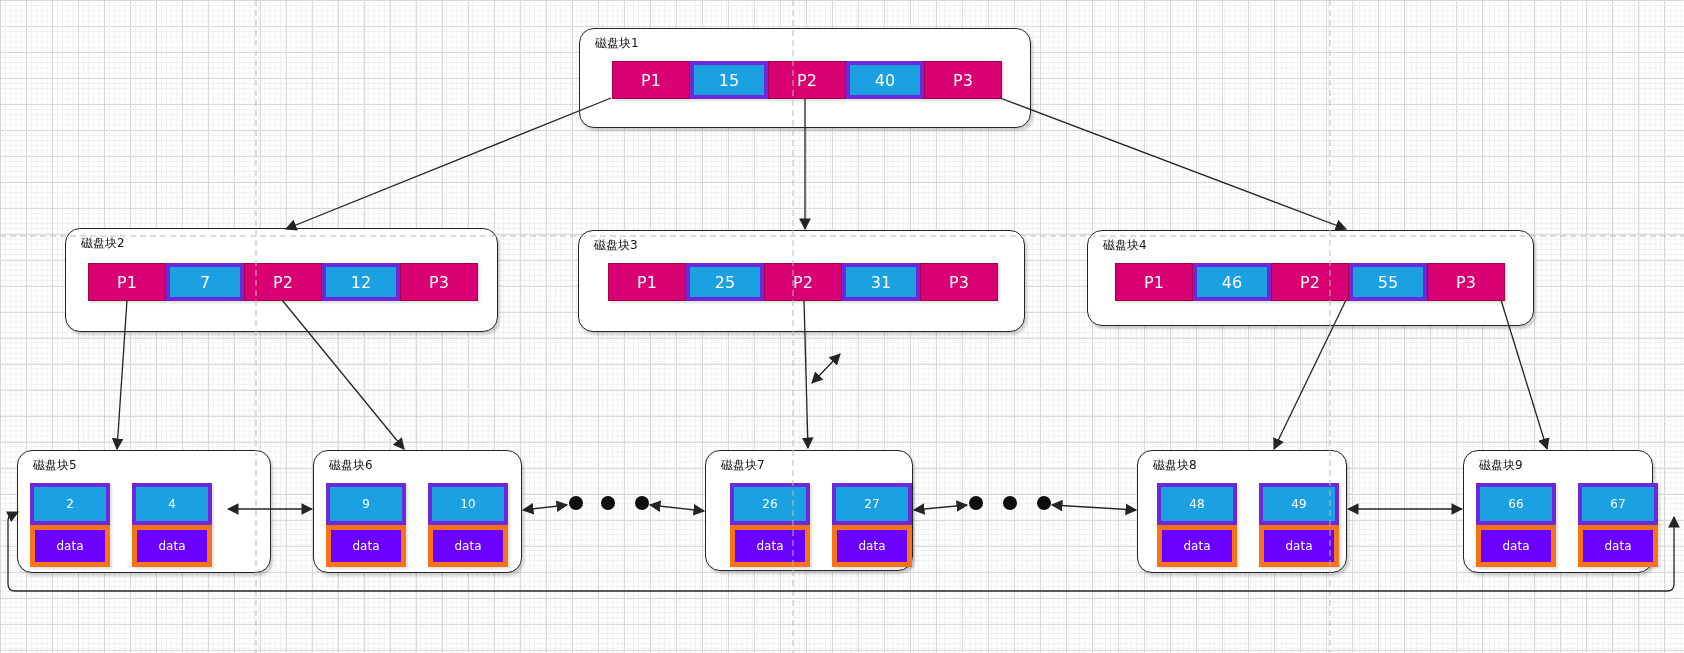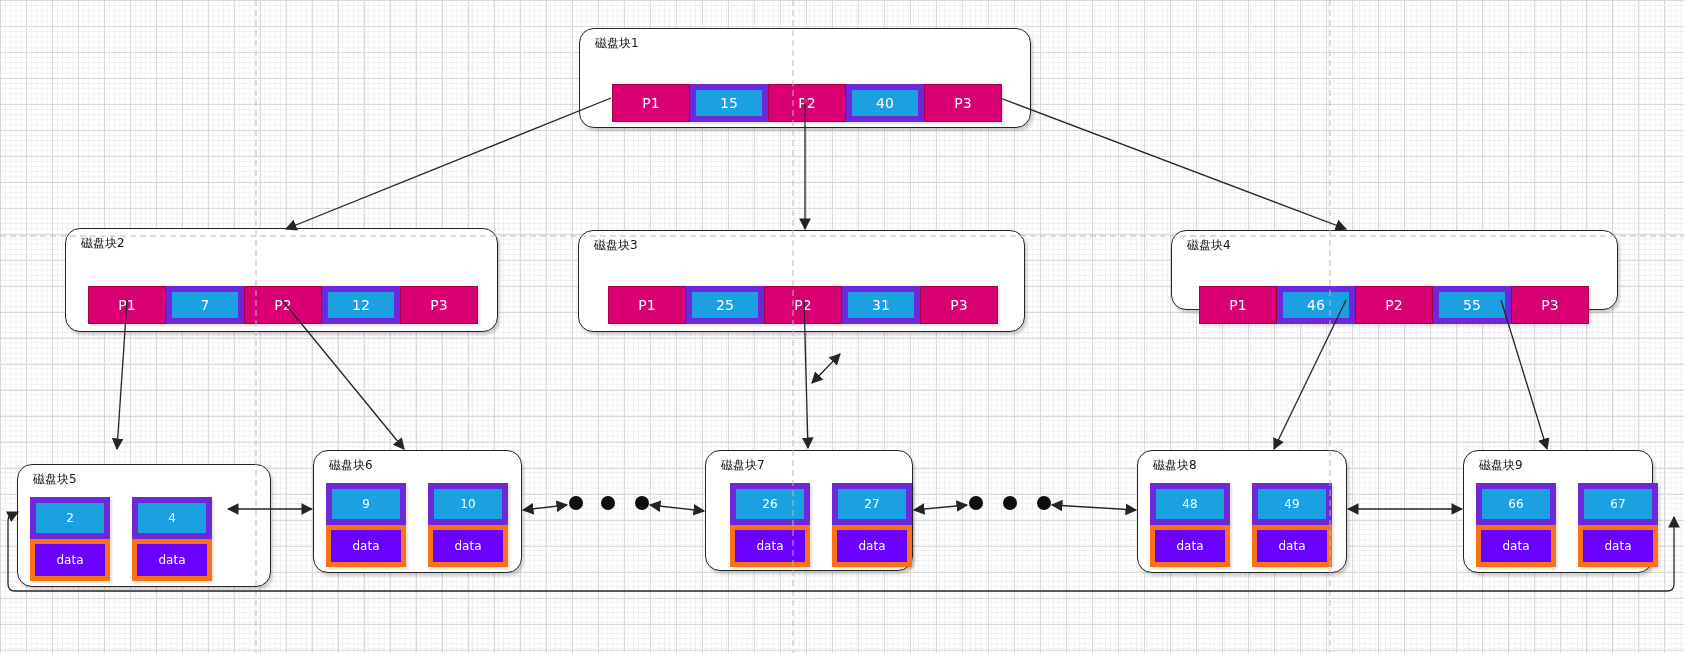--- a/index.html
+++ b/index.html
@@ -27,27 +27,26 @@
     z-index:2;
   }
   .block-title{
     position:absolute;left:15px;top:6px;
     font-size:12px;color:#111;white-space:nowrap;
   }
   .irow{position:absolute;display:flex;}
   .irow .cell{
     width:78px;height:38px;
     display:flex;align-items:center;justify-content:center;
-    font-size:14px;color:#ffffff;
+    font-size:16px;color:#ffffff;
     box-sizing:border-box;
     box-shadow:2px 2px 2px rgba(0,0,0,0.12);
-    margin-top:23px;
   }
   .cell.pointer{background:#d80073;border:1px solid #a50040;}
-  .cell.key{background:#1ba1e2;border:6px solid #6d28d9;}
+  .cell.key{background:#1ba1e2;border:4px solid #6d28d9;}
   .cell.data{background:#6a00ff;border:5px solid #f97316;}
   .lrow{position:absolute;display:flex;gap:22px;}
   .entry{width:80px;box-shadow:2px 2px 2px rgba(0,0,0,0.12);}
   .entry .cell{
     width:80px;height:42px;
     display:flex;align-items:center;justify-content:center;
     font-size:12px;color:#fff;box-sizing:border-box;box-shadow:none;
   }
 </style>
 </head>
@@ -128,32 +127,32 @@
     <span class="block-title">磁盘块3</span>
     <div class="irow" style="left:29px;top:32px;">
         <div class="cell pointer">P1</div>
         <div class="cell key">25</div>
         <div class="cell pointer">P2</div>
         <div class="cell key">31</div>
         <div class="cell pointer">P3</div>
       </div>
   </div>
 
-  <div class="block" style="left:1171px;top:230px;width:447px;height:80px;">
+  <div class="block" style="left:1087px;top:230px;width:447px;height:96px;">
     <span class="block-title">磁盘块4</span>
     <div class="irow" style="left:27px;top:32px;">
         <div class="cell pointer">P1</div>
         <div class="cell key">46</div>
         <div class="cell pointer">P2</div>
         <div class="cell key">55</div>
         <div class="cell pointer">P3</div>
       </div>
   </div>
 
-  <div class="block" style="left:17px;top:450px;width:254px;height:123px;margin-top:14px;">
+  <div class="block" style="left:17px;top:450px;width:254px;height:123px;">
     <span class="block-title">磁盘块5</span>
     <div class="lrow" style="left:12px;top:32px;">
         <div class="entry">
           <div class="cell key">2</div>
           <div class="cell data">data</div>
         </div>
         <div class="entry">
           <div class="cell key">4</div>
           <div class="cell data">data</div>
         </div>
@@ -183,21 +182,21 @@
         </div>
         <div class="entry">
           <div class="cell key">27</div>
           <div class="cell data">data</div>
         </div>
       </div>
   </div>
 
   <div class="block" style="left:1137px;top:450px;width:210px;height:123px;">
     <span class="block-title">磁盘块8</span>
-    <div class="lrow" style="left:12px;top:32px;justify-content:flex-end;">
+    <div class="lrow" style="left:19px;top:32px;justify-content:flex-end;">
         <div class="entry">
           <div class="cell key">48</div>
           <div class="cell data">data</div>
         </div>
         <div class="entry">
           <div class="cell key">49</div>
           <div class="cell data">data</div>
         </div>
       </div>
   </div>

